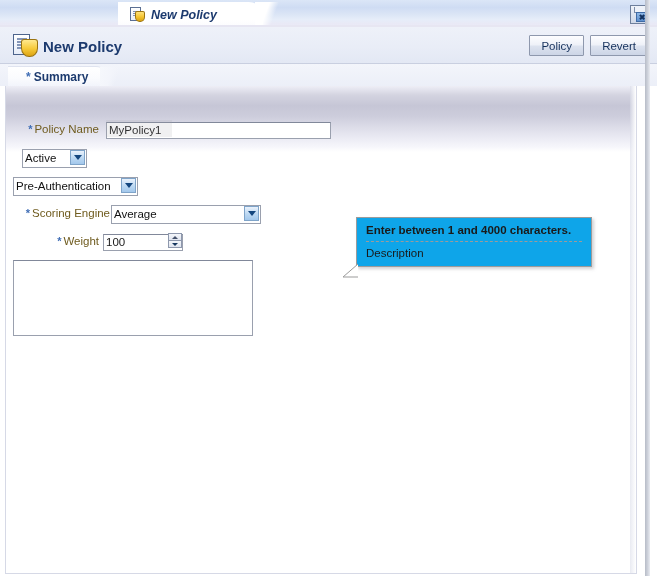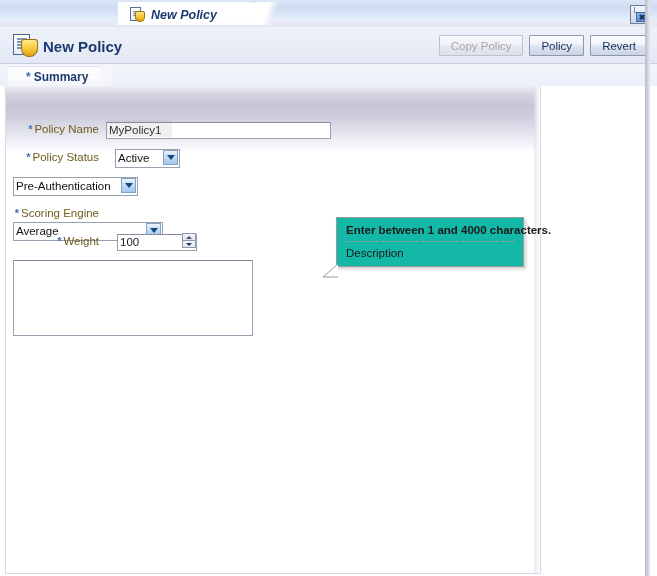--- a/index.html
+++ b/index.html
@@ -173,21 +173,21 @@
   .subtab .ast { color: #3f6db5; font-size: 12px; margin-right: 3px; font-weight: bold; }
   .subtab::after {
     content: ""; position: absolute; right: -18px; top: 0;
     width: 26px; height: 20px;
     background: linear-gradient(108deg, #f6f8fc 0%, #f3f5fb 40%, rgba(243,245,251,0) 62%);
   }
 
   
   .panel {
     position: absolute; left: 5px; top: 86px;
-    width: 536px; height: 488px;
+    width: 632px; height: 488px;
     background: #ffffff;
     border-left: 1px solid #d6d9e6;
     border-right: 1px solid #d6d9e6;
     border-bottom: 1px solid #d6d9e6;
     overflow: hidden;
   }
   .panel-grad {
     position: absolute; left: 0; top: 0; width: 100%; height: 66px;
     background: linear-gradient(to bottom,
       #eeeef6 0%, #d3d3e0 14%, #c6c6d6 30%, #cdcddc 46%,
@@ -284,23 +284,23 @@
   .ta {
     width: 240px; height: 76px;
     border: 1px solid #9aa0ae; border-top-color: #81889a;
     background: #ffffff; resize: none;
     font-size: 11.5px; font-family: "Liberation Sans", sans-serif;
     padding: 2px; color: #1a1a1a;
   }
 
   
   .tooltip {
-    position: absolute; left: 336px; top: 217px;
-    width: 188px;
-    background: #14b8a6;
+    position: absolute; left: 356px; top: 217px;
+    width: 236px;
+    background: #0ea5e9;
     border: 1px solid #9b9b9b;
     box-shadow: 2px 2px 3px rgba(120,120,130,.35);
     padding: 6px 9px 7px 9px;
   }
   .tip-title {
     font-size: 11.5px; font-weight: bold; color: #1a1a1a;
     padding-bottom: 5px;
     border-bottom: 1px dashed #9b9b9b;
     white-space: nowrap;
   }
@@ -344,23 +344,20 @@
             <i style="top:6px"></i>
             <i style="top:9px"></i>
             <i style="top:12px"></i>
           </span>
         <span class="shd"></span>
       </span>
       <span class="title-text">New Policy</span>
     </div>
 
     <div class="btn-group">
-      <div class="btn btn-disabled">
-        <span>Copy Policy</span>
-      </div>
       <div class="btn">
         <span>Policy</span>
       </div>
       <div class="btn">
         <span>Revert</span>
       </div>
     </div>
   </div>
 
   <div class="subtab-row">
@@ -379,57 +376,54 @@
       <div class="row" style="left:0; top:34px;">
         <div class="lblbox lbl">
           <span class="ast">*</span><span>Policy Name</span>
         </div>
         <div class="txt-shadow" style="margin-left:7px;">
           <input class="txt" type="text" value="MyPolicy1" style="">
         </div>
       </div>
 
       <div class="row" style="left:0; top:62px;">
-        <div class="lblbox lbl">
-          <span class="ast">*</span><span>Policy Status</span>
-        </div>
         <div class="selwrap" style="margin-left:16px;">
           <select class="sel" style="width:65px;">
             <option>Active</option>
           </select>
           <span class="arrowbtn"></span>
         </div>
       </div>
 
       <div class="row" style="left:0; top:90px;">
         <div class="selwrap" style="margin-left:7px;">
           <select class="sel" style="width:125px;">
             <option>Pre-Authentication</option>
           </select>
           <span class="arrowbtn"></span>
         </div>
       </div>
 
-      <div class="row" style="left:0; top:118px;flex-direction:column;">
+      <div class="row" style="left:11px; top:118px;">
         <div class="lblbox lbl">
           <span class="ast">*</span><span>Scoring Engine</span>
         </div>
-        <div class="selwrap" style="margin-left:7px;">
+        <div class="selwrap" style="margin-left:1px;">
           <select class="sel" style="width:150px;">
             <option>Average</option>
           </select>
           <span class="arrowbtn"></span>
         </div>
       </div>
 
       <div class="row" style="left:0; top:146px;">
         <div class="lblbox lbl">
           <span class="ast">*</span><span>Weight</span>
         </div>
-        <div class="spin" style="margin-left:18px;">
+        <div class="spin" style="margin-left:4px;">
           <input class="txt" type="text" value="100" style="">
           <span class="spinbtns">
             <span class="sb up"></span>
             <span class="sb down"></span>
           </span>
         </div>
       </div>
 
       <div class="row" style="left:0; top:174px;">
         <textarea class="ta" style="margin-left: 7px;"></textarea>

